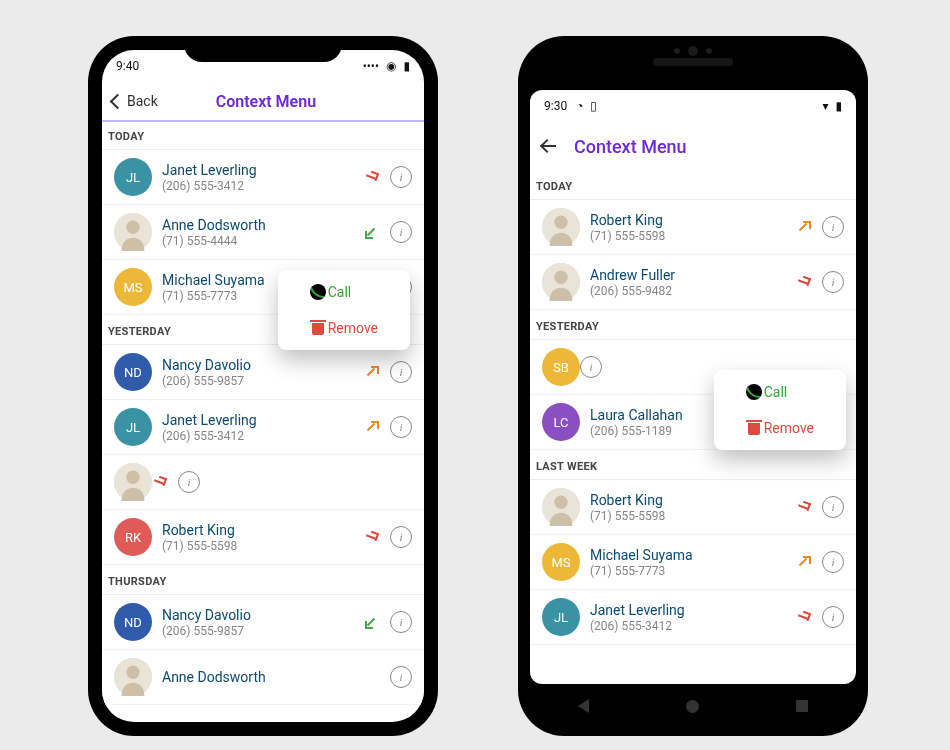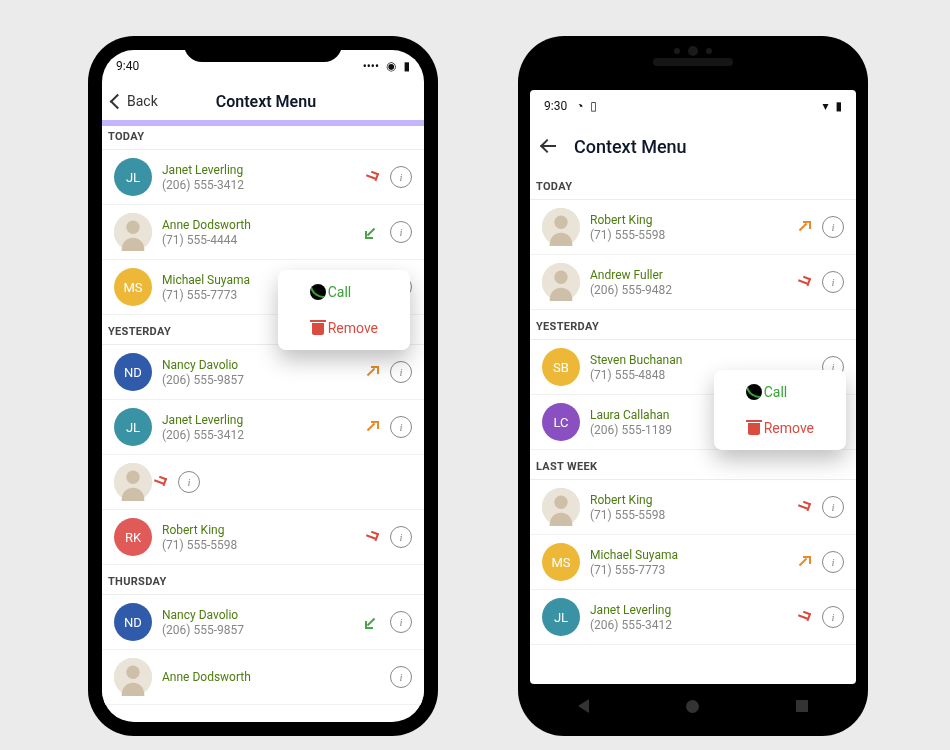--- a/index.html
+++ b/index.html
@@ -2,45 +2,45 @@
 <html><head>
 <meta charset="utf-8">
 <style>
 html,body{margin:0;padding:0;background:#ebebeb;font-family:-apple-system,BlinkMacSystemFont,"Segoe UI",Roboto,sans-serif;width:950px;height:750px;overflow:hidden}
 .stage{position:relative;width:950px;height:566px}
 .phone{position:absolute;border-radius:46px;background:#000;overflow:hidden}
 .left{left:88px;top:36px;width:350px;height:700px}
 .right{left:518px;top:36px;width:350px;height:700px}
 .bezel{position:absolute;background:#fff;border-radius:32px;overflow:hidden}
 .left .bezel{left:14px;top:14px;right:14px;bottom:14px}
-.right .bezel{left:12px;top:54px;right:12px;bottom:52px;border-radius:4px}
+.right .bezel{left:12px;top:54px;right:12px;bottom:52px;border-radius:12px}
 .notch{position:absolute;background:#000;z-index:20}
 .left .notch{left:50%;top:0;transform:translateX(-50%);width:158px;height:26px;border-bottom-left-radius:18px;border-bottom-right-radius:18px}
 .right .speaker{position:absolute;left:50%;top:22px;transform:translateX(-50%);width:80px;height:8px;background:#161616;border-radius:4px}
 .right .camera{position:absolute;left:50%;top:10px;transform:translateX(-50%);width:10px;height:10px;background:#1a1a1a;border-radius:50%;box-shadow:-16px 0 0 -2px #1a1a1a,16px 0 0 -2px #1a1a1a}
 .status{display:flex;height:32px;align-items:center;justify-content:space-between;padding:0 14px;font-size:12px;color:#101010}
 .status .right-icons span{margin-left:4px}
-.nav{display:flex;align-items:center;height:38px;padding:0 10px;border-bottom:6px solid #c4b5fd}
+.nav{display:flex;align-items:center;height:38px;padding:0 10px;border-bottom:2px solid #c4b5fd}
 .nav.android{border-bottom:none;height:48px}
-.nav .title{font-size:16px;font-weight:600;color:#0f172a;flex:1;text-align:center}
+.nav .title{font-size:16px;font-weight:600;color:#6d28d9;flex:1;text-align:center}
 .nav.android .title{text-align:left;margin-left:16px;font-size:18px;font-weight:500}
 .back{display:flex;align-items:center;font-size:14px;color:#333}
 .chev{display:inline-block;width:9px;height:9px;border-left:2px solid #333;border-bottom:2px solid #333;transform:rotate(45deg);margin-right:4px}
 .arrow-left{width:18px;height:18px;position:relative}
 .arrow-left::before{content:"";position:absolute;left:2px;top:8px;width:14px;height:2px;background:#333}
 .arrow-left::after{content:"";position:absolute;left:2px;top:4px;width:8px;height:8px;border-left:2px solid #333;border-bottom:2px solid #333;transform:rotate(45deg)}
 .scroll{position:absolute;left:0;right:0;bottom:0;overflow:hidden}
 .left .scroll{top:70px}
 .right .scroll{top:80px}
 .section{padding:10px 6px 6px;font-size:11px;font-weight:700;color:#444;letter-spacing:.3px;border-bottom:1px solid #ececec}
 .row{display:flex;align-items:center;padding:8px 12px;border-bottom:1px solid #f1f1f1;position:relative;background:#fff}
 .avatar{width:38px;height:38px;border-radius:50%;display:flex;align-items:center;justify-content:center;color:#fff;font-size:13px;font-weight:400;flex-shrink:0}
 .avatar.photo{background:#e8e2d8}
 .avatar.photo svg{width:100%;height:100%}
-.name{font-size:12px;color:#4d7c0f;margin-bottom:1px}
+.name{font-size:14px;color:#0c4a6e;margin-bottom:1px}
 .phone-num{font-size:12px;color:#868686}
 .info{margin-left:10px;flex:1}
 .row-ico{display:flex;align-items:center;gap:12px}
 .arr{width:14px;height:14px;position:relative}
 .arr::before{content:"";position:absolute;width:10px;height:2px;top:6px;left:2px}
 .arr::after{content:"";position:absolute;width:6px;height:6px}
 .arr.missed::before{background:#d94a3f;transform:rotate(20deg)}
 .arr.missed::after{border-top:2px solid #d94a3f;border-right:2px solid #d94a3f;top:2px;left:6px;transform:rotate(20deg)}
 .arr.incoming::before{background:#4aa34a;transform:rotate(-45deg)}
 .arr.incoming::after{border-left:2px solid #4aa34a;border-bottom:2px solid #4aa34a;top:6px;left:1px}
@@ -269,24 +269,20 @@
               <div class="phone-num">(206) 555-9482</div>
             </div>
             <div class="row-ico">
               <span class="arr missed"></span>
               <span class="info-btn">i</span>
             </div>
           </div>
           <div class="section">YESTERDAY</div>
           <div class="row">
             <div class="avatar" style="background: rgb(237, 184, 55); text-align: center;">SB</div>
-            <div class="info">
-              <div class="name">Steven Buchanan</div>
-              <div class="phone-num">(71) 555-4848</div>
-            </div>
             <div class="row-ico">
               <span class="info-btn">i</span>
             </div>
           </div>
           <div class="row">
             <div class="avatar" style="background: rgb(138, 79, 192); text-align: right;">LC</div>
             <div class="info">
               <div class="name">Laura Callahan</div>
               <div class="phone-num">(206) 555-1189</div>
             </div>

